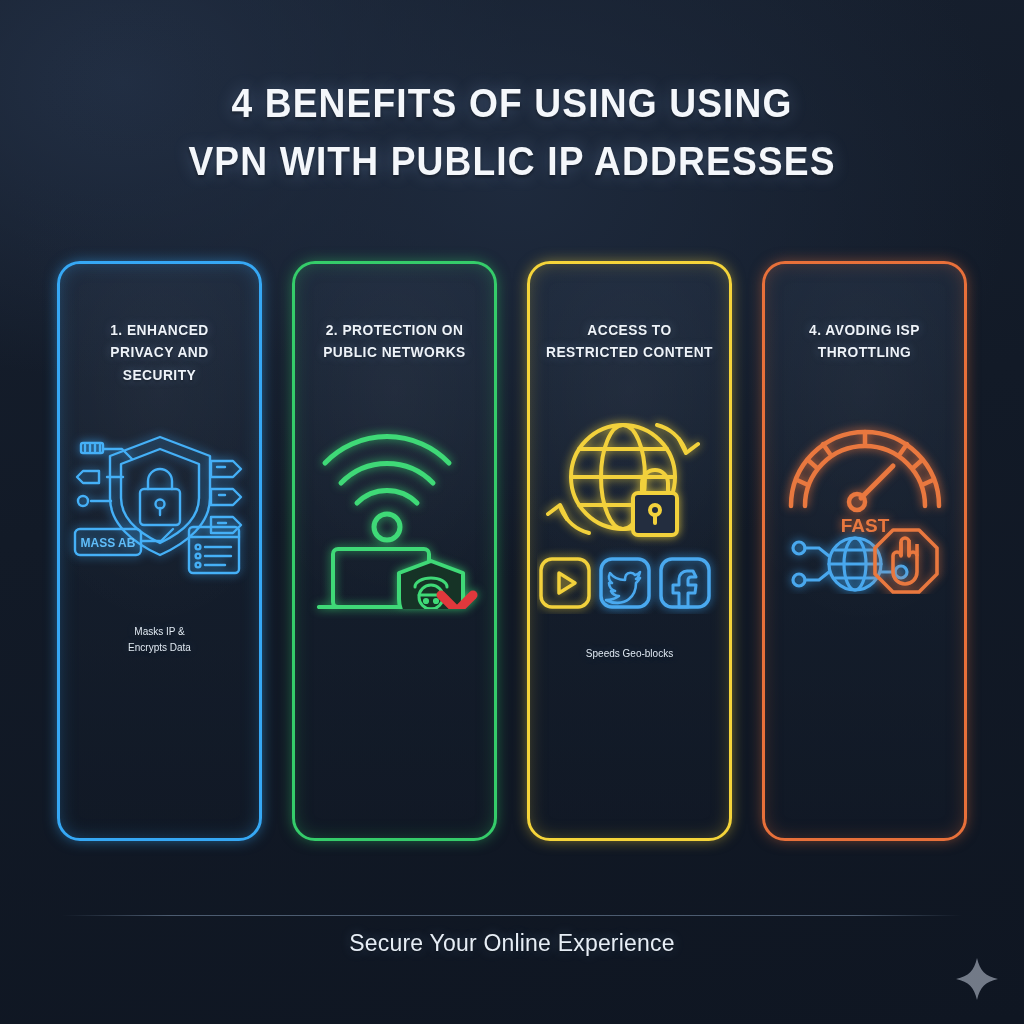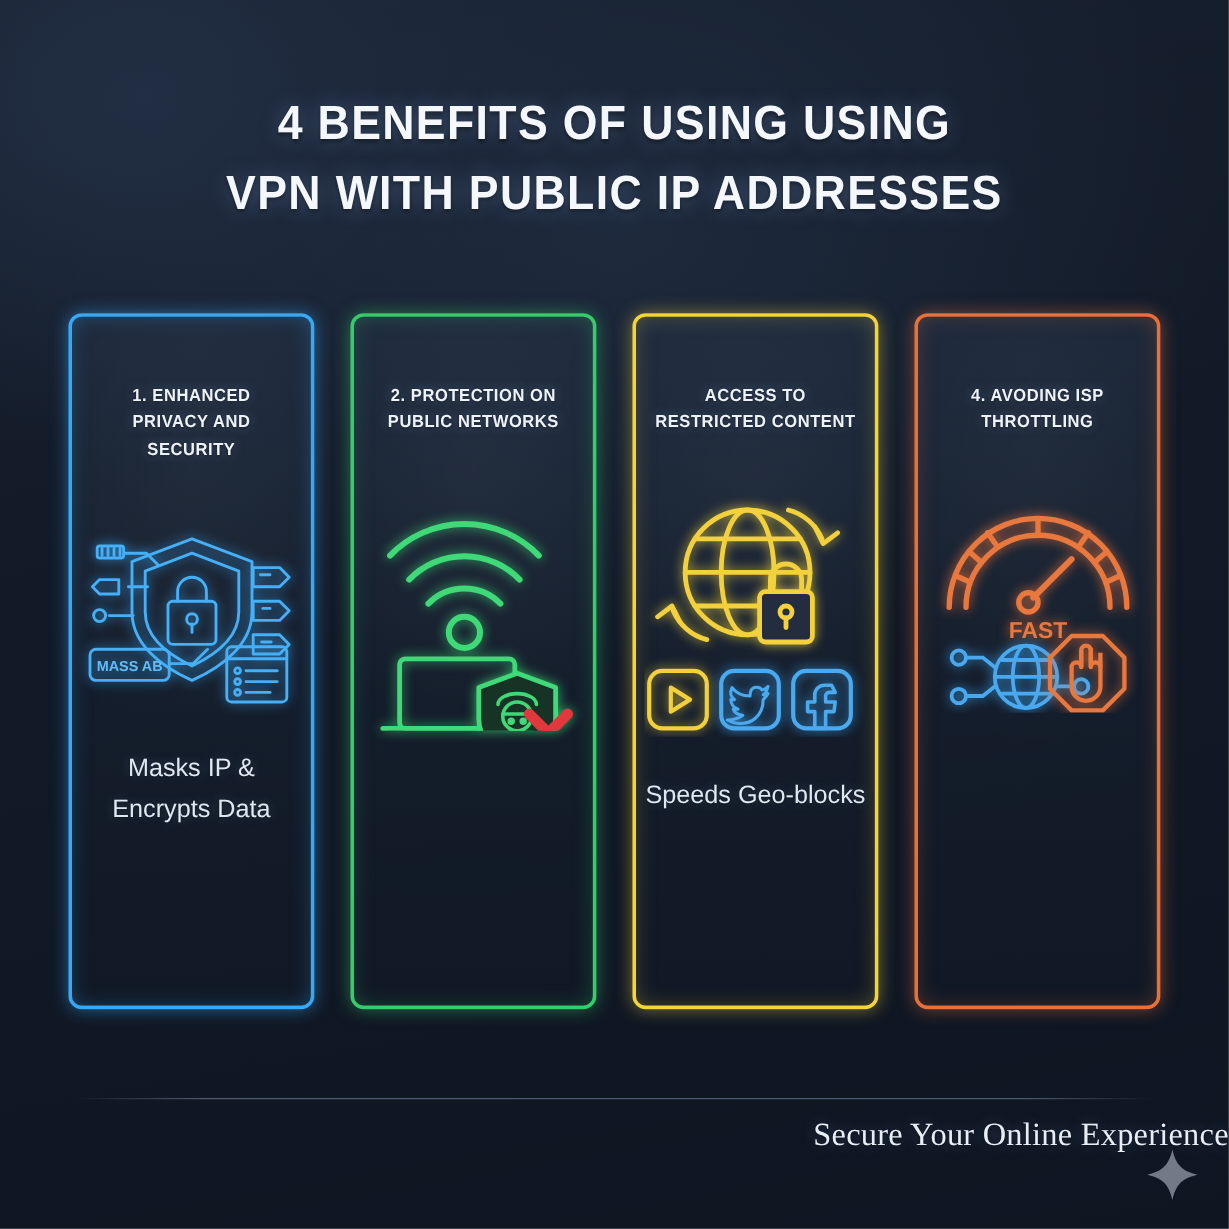--- a/index.html
+++ b/index.html
@@ -29,21 +29,21 @@
   .title .l2 { display:block; }
 
   
   .cards {
     position:absolute; left:57px; top:261px;
     width:910px; height:580px;
     display:flex; justify-content:space-between;
   }
   .card {
     width:205px; height:100%;
-    border-radius:11px;
+    border-radius:23px;
     border:3px solid var(--c);
     background:
       radial-gradient(ellipse 110% 60% at 50% 22%, rgba(255,255,255,.035) 0%, rgba(255,255,255,0) 70%),
       linear-gradient(180deg, rgba(32,45,65,.62) 0%, rgba(22,32,47,.55) 55%, rgba(17,25,38,.62) 100%);
     box-shadow:0 0 14px -1px var(--glow), inset 0 0 22px -8px var(--glow);
     position:relative;
     overflow:hidden;
   }
   .card-head {
     position:absolute; left:8px; right:8px; top:55px;
@@ -57,55 +57,54 @@
     transform:scaleX(.95);
   }
   .card-icon {
     position:absolute; left:0; right:0;
     display:flex; align-items:center; justify-content:center;text-decoration:underline;
   }
   .card-cap {
     position:absolute; left:6px; right:6px;
     text-align:center;
     color:#dfe8f2;
-    font-size:21px;
+    font-size:10px;
     font-weight:400;
     line-height:1.6;
     text-shadow:0 0 9px rgba(140,180,230,.3),0 1px 3px rgba(0,0,0,.55);
   }
 
   
-  .c1 .card-icon { top:162px; height:170px; }
+  .c1 .card-icon { top:150px; height:170px; }
   .c1 .card-cap  { top:360px; }
   .c2 .card-icon { top:155px; height:190px; }
   .c2 .card-cap  { top:458px; }
   .c3 .card-icon { top:145px; height:205px; }
   .c3 .card-cap  { top:382px; }
   .c4 .card-icon { top:150px; height:180px; }
   .c4 .card-cap  { top:360px; }
 
   .glow-blue   { filter:drop-shadow(0 0 5px rgba(60,170,250,.85)); }
   .glow-green  { filter:drop-shadow(0 0 5px rgba(55,205,110,.85)); }
   .glow-yellow { filter:drop-shadow(0 0 5px rgba(245,214,60,.8)); }
   .glow-orange { filter:drop-shadow(0 0 5px rgba(235,115,60,.85)); }
 
   
   .divider {
     position:absolute; left:62px; top:915px; width:900px; height:1px;
     background:linear-gradient(90deg, rgba(150,175,205,0) 0%, rgba(150,175,205,.45) 12%, rgba(150,175,205,.45) 88%, rgba(150,175,205,0) 100%);
   }
   .footer {
     position:absolute; left:0; right:0; top:930px;
-    text-align:right;
+    text-align:center;
     color:#e7eef6;
-    font-size:27px;
+    font-size:23px;
     font-weight:400;
     letter-spacing:.2px;
     text-shadow:0 0 12px rgba(150,190,240,.3),0 1px 3px rgba(0,0,0,.55);
-    font-family:Liberation Serif, serif;
   }
   .sparkle { position:absolute; right:22px; bottom:20px; opacity:.72; }
 </style>
 </head>
 <body>
 
 <div class="title">
   <span class="l1">4 BENEFITS OF USING USING</span>
   <span class="l2">VPN WITH PUBLIC IP ADDRESSES</span>
 </div>

